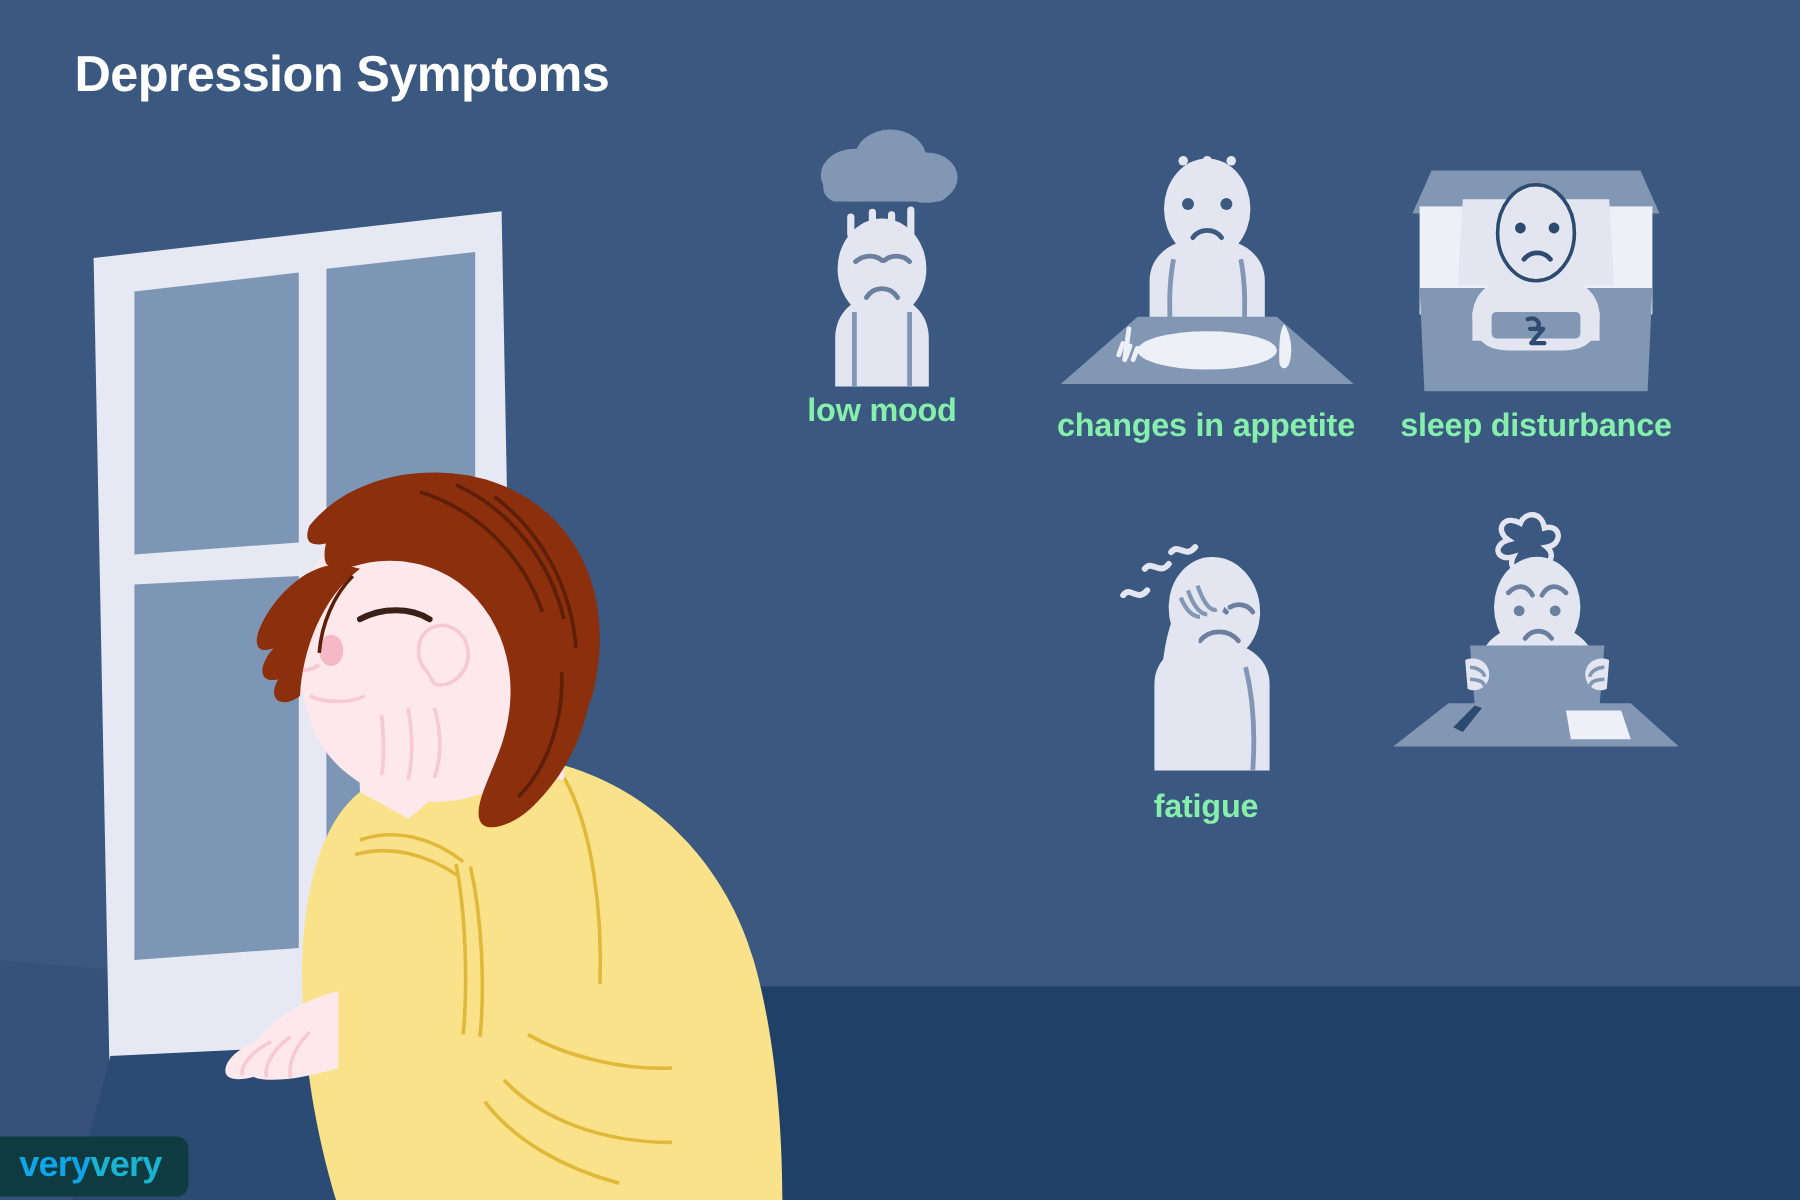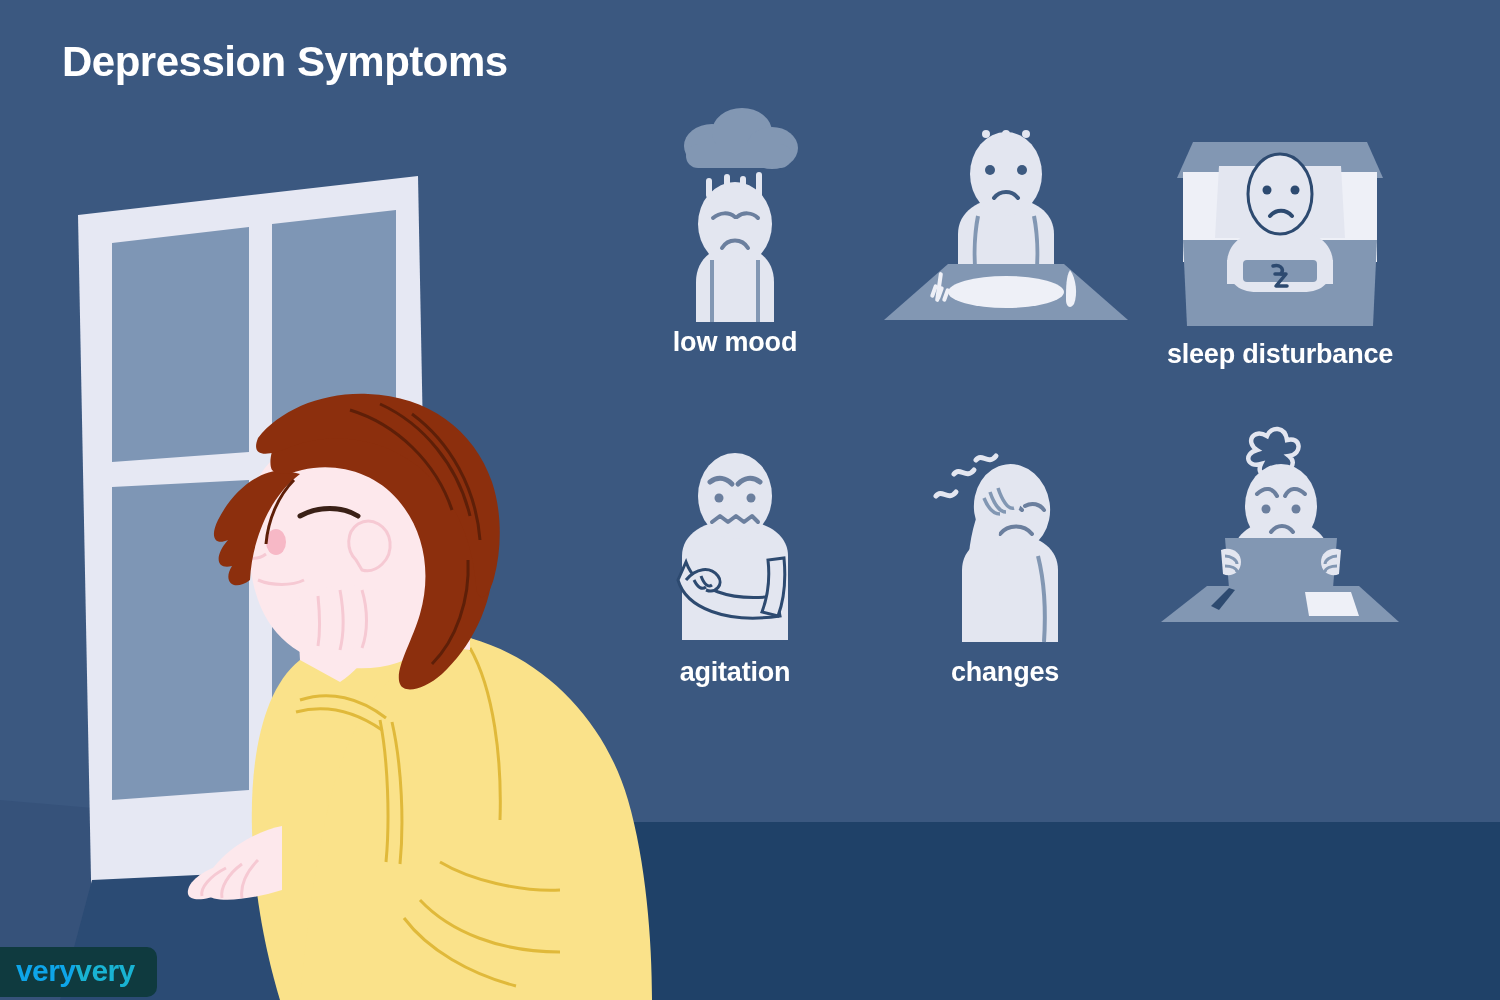--- a/index.html
+++ b/index.html
@@ -37,21 +37,21 @@
     line-height:1;
   }
   .logo .very{color:#0ea5e9;}
   .logo .well{color:#19b3d3;}
 
   
   .grid{position:absolute;left:600px;top:100px;width:880px;height:660px;}
   .cell{position:absolute;width:270px;text-align:center;}
   .cell .art{position:relative;width:270px;height:225px;margin:0 auto;}
   .cell .label{
-    color:#ffffff;font-size:27px;font-weight:bold;line-height:1.32;
+    color:#86efac;font-size:27px;font-weight:bold;line-height:1.32;
     letter-spacing:-0.2px;
   }
   .c0{left:0px;  top:0px;}
   .c1{left:270px;top:12px;}
   .c2{left:545px;top:12px;text-align:center;}
   .c3{left:0px;  top:330px;}
   .c4{left:270px;top:330px;}
   .c5{left:545px;top:310px;}
 
   svg{display:block;overflow:visible;}
@@ -222,20 +222,21 @@
           <ellipse cx="136" cy="180" rx="58" ry="16" fill="#eef0f7"></ellipse>
           <g fill="#eef0f7">
             <rect x="67" y="160" width="4" height="30" rx="2" transform="rotate(8 69 175)"></rect>
             <rect x="62" y="172" width="4" height="14" rx="2" transform="rotate(20 64 179)"></rect>
             <rect x="68" y="174" width="4" height="14" rx="2" transform="rotate(20 70 181)"></rect>
             <rect x="74" y="176" width="4" height="14" rx="2" transform="rotate(20 76 183)"></rect>
             <path d="M200 158 C206 166 208 182 204 192 C200 198 196 194 196 188 C196 176 196 164 200 158 Z"></path>
           </g>
         </svg>
       </div>
+      <div class="label">changes in appetite</div>
     </div>
 
     <div class="cell c2">
       <div class="art">
         <svg width="270" height="225" viewBox="0 0 270 225">
 
           <polygon points="48,30 222,30 238,66 32,66" fill="#8297b3"></polygon>
 
           <rect x="38" y="60" width="194" height="90" fill="#eef0f7"></rect>
 
@@ -253,42 +254,20 @@
           <circle cx="150" cy="78" r="4.5" fill="#2d4a70"></circle>
           <path d="M125 104 C131 97 141 97 147 104" stroke="#2d4a70" stroke-width="4" fill="none" stroke-linecap="round"></path>
 
           <path d="M130 162 L141 162 L131 174 L142 174" stroke="#2d4a70" stroke-width="3.5" fill="none" stroke-linecap="round" stroke-linejoin="round"></path>
           <path d="M128 154 C134 152 140 156 136 162" stroke="#2d4a70" stroke-width="3.5" fill="none" stroke-linecap="round"></path>
         </svg>
       </div>
       <div class="label">sleep disturbance</div>
     </div>
 
-    <div class="cell c3">
-      <div class="art">
-        <svg width="270" height="225" viewBox="0 0 270 225">
-
-          <path d="M82 210 L82 126 C82 104 104 90 135 90 C166 90 188 104 188 126 L188 210 Z" fill="#e3e6f0"></path>
-
-          <path d="M86 132 C96 160 130 172 176 166 L180 186 C126 194 86 178 78 150 Z" fill="#e3e6f0" stroke="#2d4a70" stroke-width="3"></path>
-          <path d="M184 128 C186 150 184 170 178 186 L162 182 C168 166 170 148 168 130 Z" fill="#e3e6f0" stroke="#2d4a70" stroke-width="3"></path>
-          <path d="M86 150 C96 138 110 136 118 146 C124 154 116 164 106 160" fill="#e3e6f0" stroke="#2d4a70" stroke-width="3"></path>
-          <path d="M94 150 C98 158 102 160 106 157" stroke="#2d4a70" stroke-width="3" fill="none"></path>
-          <path d="M101 146 C104 154 108 158 112 155" stroke="#2d4a70" stroke-width="3" fill="none"></path>
-
-          <ellipse cx="135" cy="66" rx="37" ry="43" fill="#e3e6f0"></ellipse>
-          <path d="M110 52 C118 46 126 48 132 54" stroke="#6b7f9e" stroke-width="5" fill="none" stroke-linecap="round"></path>
-          <path d="M160 52 C152 46 144 48 138 54" stroke="#6b7f9e" stroke-width="5" fill="none" stroke-linecap="round"></path>
-          <circle cx="119" cy="68" r="4.5" fill="#6b7f9e"></circle>
-          <circle cx="151" cy="68" r="4.5" fill="#6b7f9e"></circle>
-          <path d="M112 92 L120 86 L128 92 L136 86 L144 92 L152 86 L158 92" stroke="#6b7f9e" stroke-width="4" fill="none" stroke-linecap="round" stroke-linejoin="round"></path>
-        </svg>
-      </div>
-      <div class="label">agitation</div>
-    </div>
 
     <div class="cell c4">
       <div class="art">
         <svg width="270" height="225" viewBox="0 0 270 225">
 
           <g stroke="#e3e6f0" stroke-width="5" fill="none" stroke-linecap="round" stroke-linejoin="round">
             <path d="M66 66 C72 58 78 72 86 62"></path>
             <path d="M84 44 C90 36 96 50 104 40"></path>
             <path d="M106 30 C112 22 118 36 126 26"></path>
           </g>
@@ -303,21 +282,21 @@
 
           <path d="M118 66 C106 80 98 110 98 144 C98 168 104 186 114 192
                    C124 198 132 188 130 172 C126 140 126 104 134 80 Z" fill="#e3e6f0"></path>
 
           <path d="M112 62 C124 54 140 56 148 66 C154 74 148 86 138 86 C126 86 114 76 112 62 Z" fill="#e3e6f0"></path>
           <path d="M114 68 C118 78 124 84 130 84" stroke="#8297b3" stroke-width="3.5" fill="none"></path>
           <path d="M120 62 C124 74 130 82 136 82" stroke="#8297b3" stroke-width="3.5" fill="none"></path>
           <path d="M128 58 C132 70 138 80 144 78" stroke="#8297b3" stroke-width="3.5" fill="none"></path>
         </svg>
       </div>
-      <div class="label">changes</div>
+      <div class="label">fatigue</div>
     </div>
 
     <div class="cell c5">
       <div class="art">
         <svg width="270" height="225" viewBox="0 0 270 225">
 
           <g stroke="#e3e6f0" stroke-width="4.5" fill="none" stroke-linecap="round">
             <path d="M122 26 C108 18 100 32 112 40 C98 44 102 58 116 54
                      C110 66 126 70 132 58 C142 66 154 54 144 46
                      C158 44 156 26 142 30 C140 16 126 16 122 26 Z"></path>

